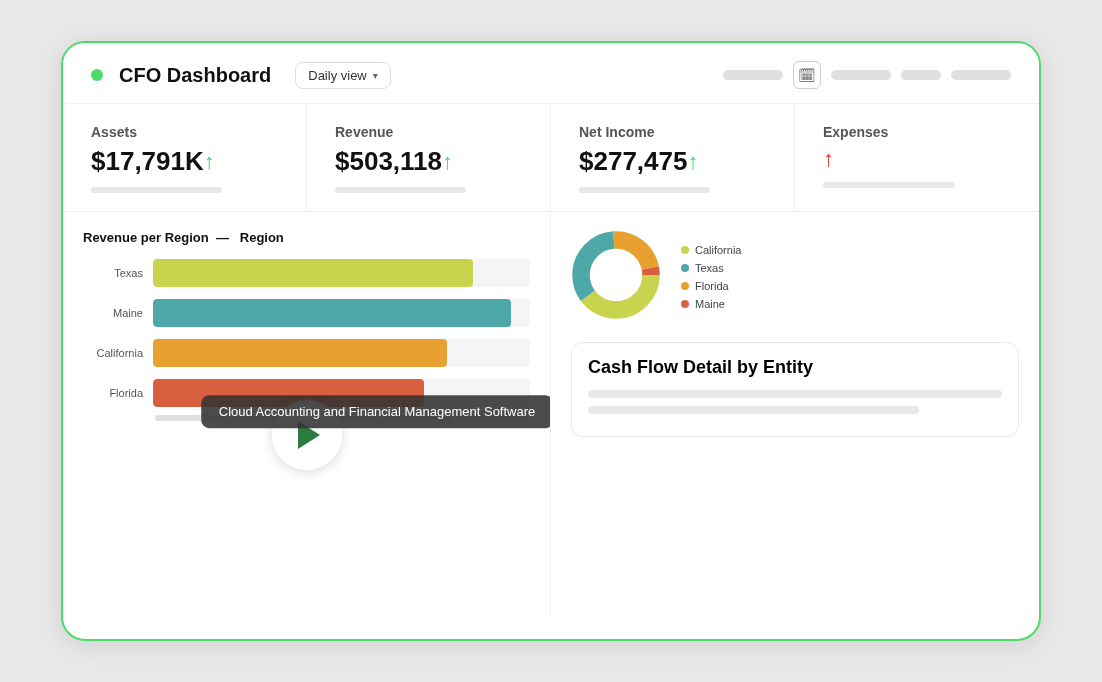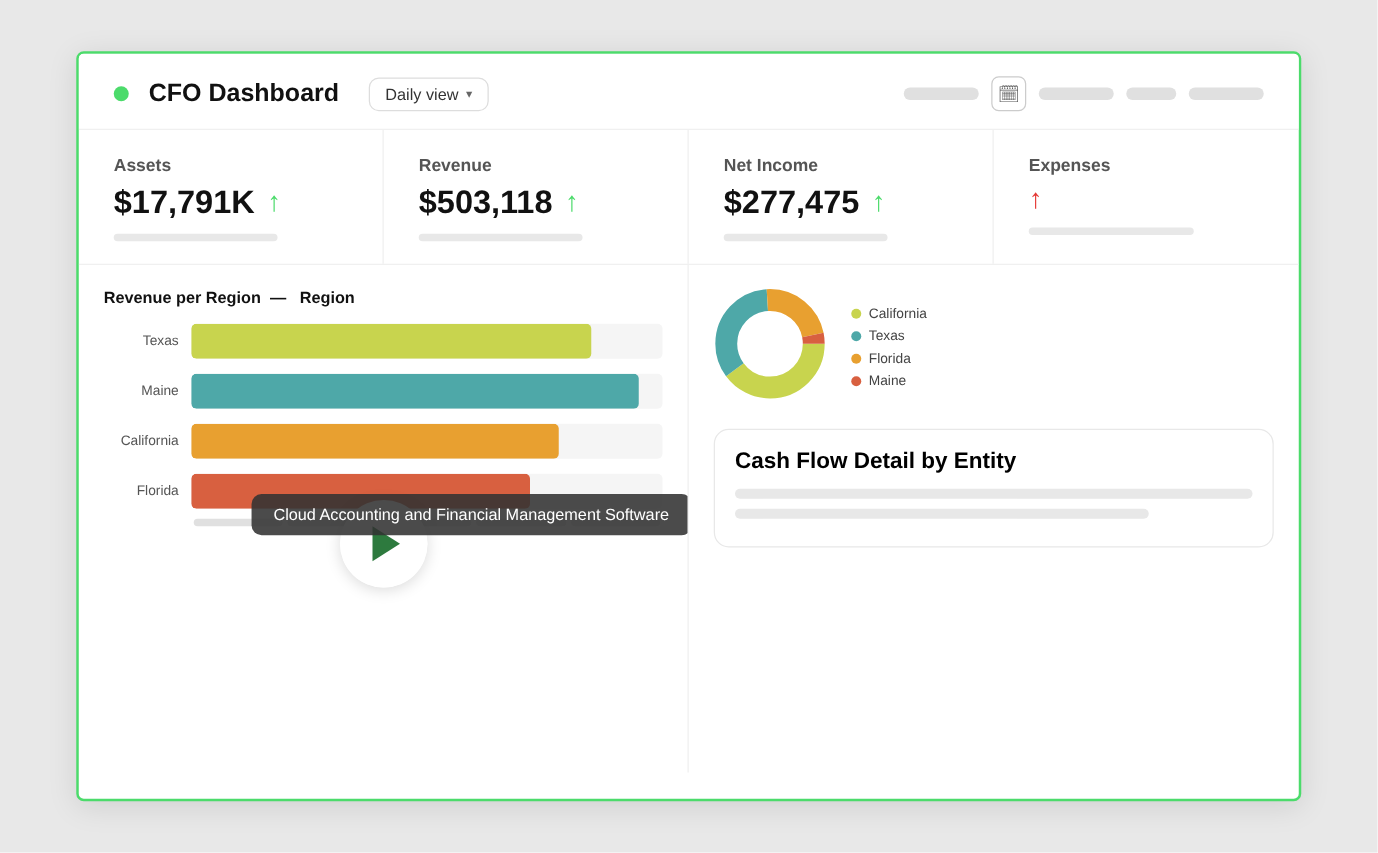--- a/index.html
+++ b/index.html
@@ -11,21 +11,21 @@
       align-items: center;
       justify-content: center;
       font-family: -apple-system, BlinkMacSystemFont, 'Segoe UI', sans-serif;
       overflow: hidden;
     }
 
     .dashboard-card {
       width: 980px;
       height: 600px;
       background: #ffffff;
-      border-radius: 6px;
+      border-radius: 24px;
       border: 2.5px solid #4cdb6b;
       overflow: hidden;
       position: relative;
       box-shadow: 0 4px 24px rgba(0,0,0,0.10);
     }
 
     
     .header {
       display: flex;
       align-items: center;
@@ -102,21 +102,20 @@
     .kpi-card:last-child { border-right: none; }
     .kpi-label {
       font-size: 14px;
       color: #555;
       margin-bottom: 6px;
       font-weight: bold;
     }
     .kpi-value-row {
       display: flex;
       align-items: center;
-      gap: 10px;
     }
     .kpi-value {
       font-size: 26px;
       font-weight: 700;
       color: #111;
     }
     .kpi-arrow {
       font-size: 22px;
       font-weight: 900;
     }

